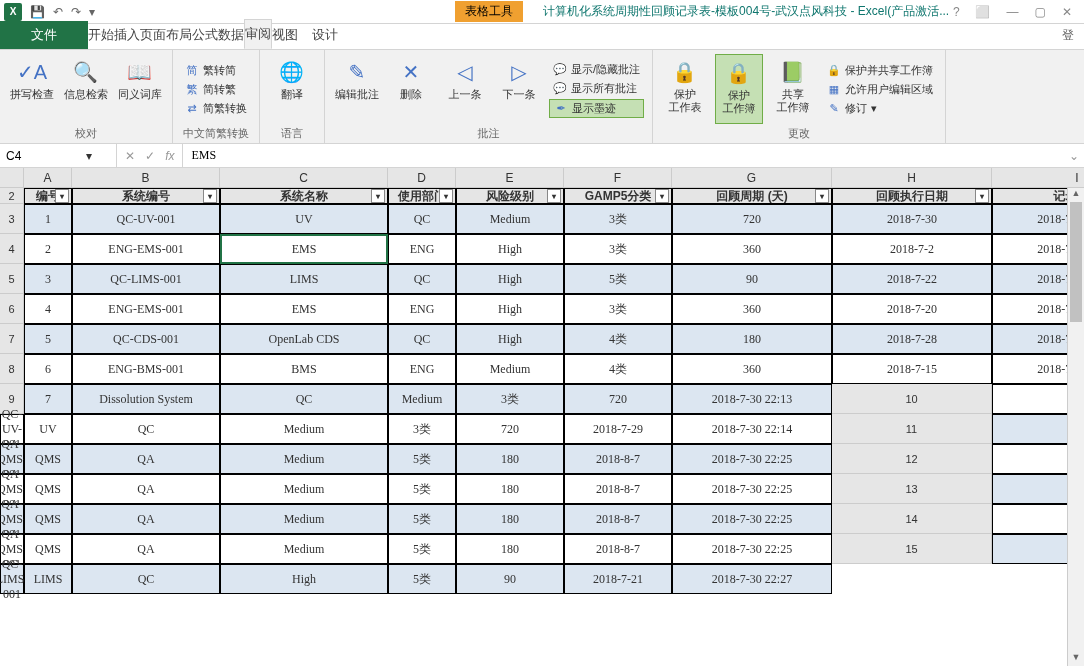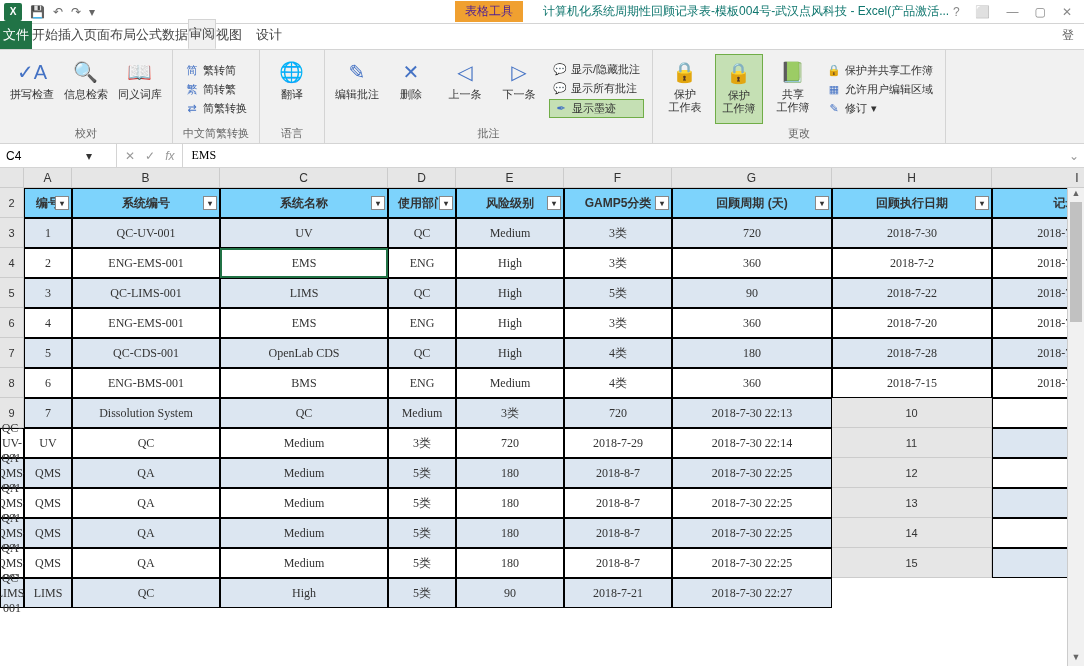--- a/index.html
+++ b/index.html
@@ -3,28 +3,28 @@
 <meta charset="utf-8">
 <style>
 * { box-sizing: border-box; margin: 0; padding: 0; font-family: "Microsoft YaHei", "Segoe UI", sans-serif; }
 body { background: #fff; font-size: 12px; color: #333; overflow: hidden; width: 1084px; height: 666px; }
 
 
 .titlebar { height: 24px; background: #fff; display: flex; align-items: center; border-bottom: 1px solid #d4d4d4; }
 .titlebar .qat { display: flex; align-items: center; padding-left: 4px; gap: 8px; }
 .titlebar .qat .xl-icon { width: 18px; height: 18px; background: #217346; color: #fff; font-size: 10px; display: flex; align-items: center; justify-content: center; border-radius: 2px; font-weight: bold; }
 .titlebar .qat span { color: #666; font-size: 12px; cursor: pointer; }
-.titlebar .context-tab { margin-left: auto; margin-right: 10px; background: #f0a030; color: #4c1d95; padding: 2px 10px; font-size: 12px; }
+.titlebar .context-tab { margin-left: auto; margin-right: 10px; background: #f0a030; color: #000000; padding: 2px 10px; font-size: 12px; }
 .titlebar .title-text { flex: 1; text-align: left; color: #0f766e; font-size: 12px; padding-left: 10px; }
 .titlebar .win-controls { display: flex; gap: 16px; padding-right: 12px; color: #888; }
 .titlebar .win-controls span { cursor: pointer; }
 
 
 .ribbon-tabs { height: 26px; display: flex; align-items: flex-end; border-bottom: 1px solid #d4d4d4; background: #fff; }
-.ribbon-tabs .file-tab { background: #217346; color: #fff; padding: 5px 3px; font-size: 13px; cursor: pointer; }
+.ribbon-tabs .file-tab { background: #217346; color: #fff; padding: 5px 31px; font-size: 13px; cursor: pointer; }
 .ribbon-tabs .tab { padding: 5px 0; font-size: 13px; color: #444; cursor: pointer; }
 .ribbon-tabs .tab.active { border: 1px solid #d4d4d4; border-bottom: 1px solid #f1f1f1; background: #f1f1f1; }
 .ribbon-tabs .context-tab2 { padding: 5px 14px; font-size: 13px; color: #444; cursor: pointer; }
 .ribbon-tabs .login { margin-left: auto; padding: 5px 10px; color: #666; cursor: pointer; }
 
 
 .ribbon { height: 94px; background: #f1f1f1; border-bottom: 1px solid #d4d4d4; display: flex; }
 .rgroup { border-right: 1px solid #d4d4d4; padding: 4px 8px 2px 8px; display: flex; flex-direction: column; }
 .rgroup .controls { flex: 1; display: flex; gap: 6px; }
 .rgroup .glabel { text-align: center; font-size: 11px; color: #666; padding-top: 2px; }
@@ -45,21 +45,21 @@
 .fb-input { flex: 1; padding: 0 8px; font-size: 12px; }
 .fb-input input { border: none; outline: none; width: 100%; font-size: 12px; font-family: "Times New Roman", serif; }
 .fb-expand { width: 20px; text-align: center; color: #999; cursor: pointer; }
 
 
 .grid-wrap { position: relative; height: calc(666px - 24px - 26px - 94px - 24px); overflow: hidden; }
 .grid { display: grid; grid-template-columns: 24px 48px 148px 168px 68px 108px 108px 160px 160px 171px; }
 .col-head { background: #e6e6e6; border-right: 1px solid #ccc; border-bottom: 1px solid #ccc; text-align: center; font-size: 12px; color: #333; height: 20px; line-height: 20px; cursor: pointer; }
 .row-head { background: #e6e6e6; border-right: 1px solid #ccc; border-bottom: 1px solid #ccc; text-align: center; font-size: 11px; color: #333; cursor: pointer; display: flex; align-items: center; justify-content: center; }
 .corner { background: #e6e6e6; border-right: 1px solid #ccc; border-bottom: 1px solid #ccc; }
-.th { background: #7dd3fc; border: 1px solid #000; font-weight: bold; text-align: center; font-size: 12px; height: 30px; display: flex; align-items: center; justify-content: center; position: relative; font-family: "SimSun", serif; }
+.th { background: #e5e5e5; border: 1px solid #000; font-weight: bold; text-align: center; font-size: 12px; height: 16px; display: flex; align-items: center; justify-content: center; position: relative; font-family: "SimSun", serif; }
 .th .fbtn { position: absolute; right: 2px; top: 50%; transform: translateY(-50%); width: 14px; height: 14px; border: 1px solid #888; background: #fff; font-size: 8px; display: flex; align-items: center; justify-content: center; cursor: pointer; }
 .td { border: 1px solid #000; text-align: center; font-size: 12px; height: 30px; display: flex; align-items: center; justify-content: center; font-family: "Times New Roman", "SimSun", serif; }
 .td.odd { background: #dce6f1; }
 .td.even { background: #fff; }
 .td.selected { outline: 2px solid #217346; outline-offset: -2px; }
 .scrollbar-v { position: absolute; right: 0; top: 20px; bottom: 0; width: 17px; background: #f1f1f1; border-left: 1px solid #ccc; }
 .scrollbar-v .thumb { position: absolute; left: 2px; right: 2px; top: 14px; height: 120px; background: #c1c1c1; border-radius: 0; }
 .scrollbar-v .arr { position: absolute; left: 0; right: 0; height: 14px; text-align: center; font-size: 9px; color: #666; cursor: pointer; }
 </style>
 </head>

